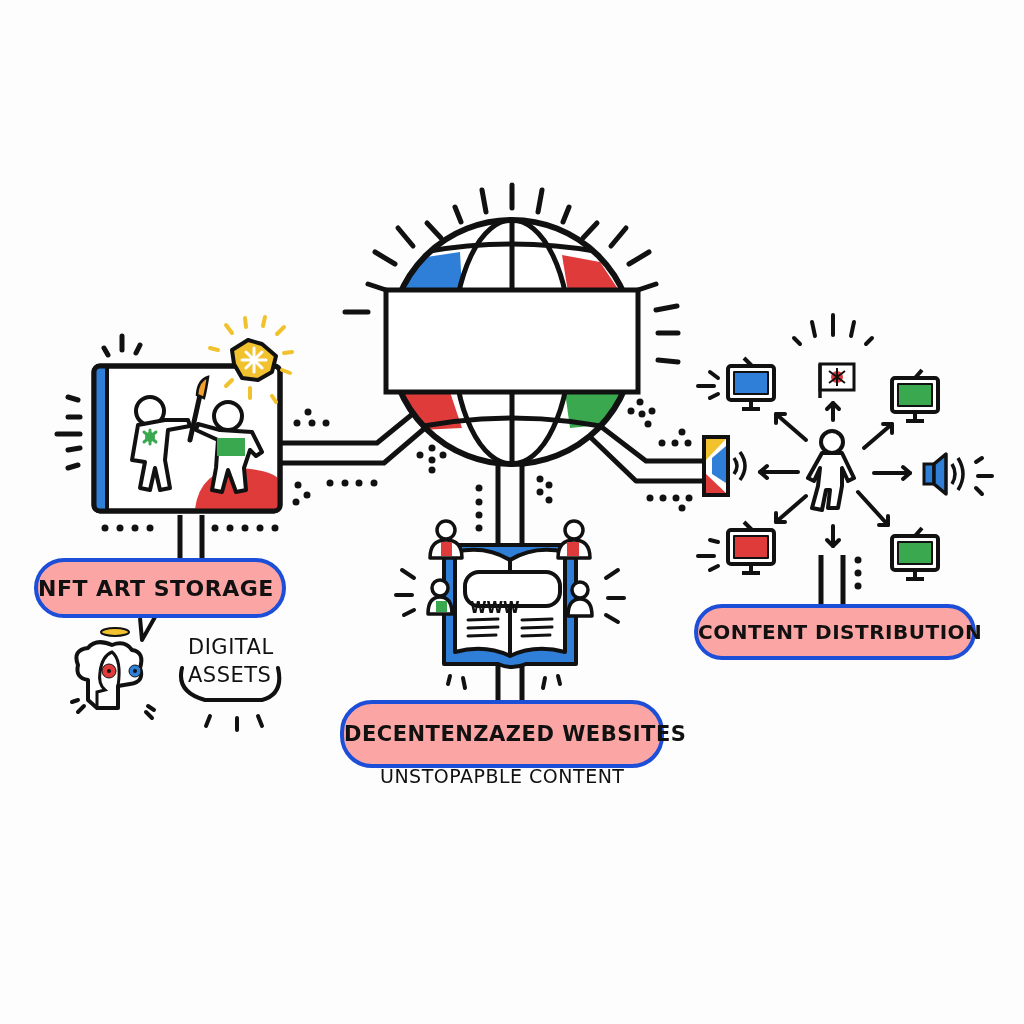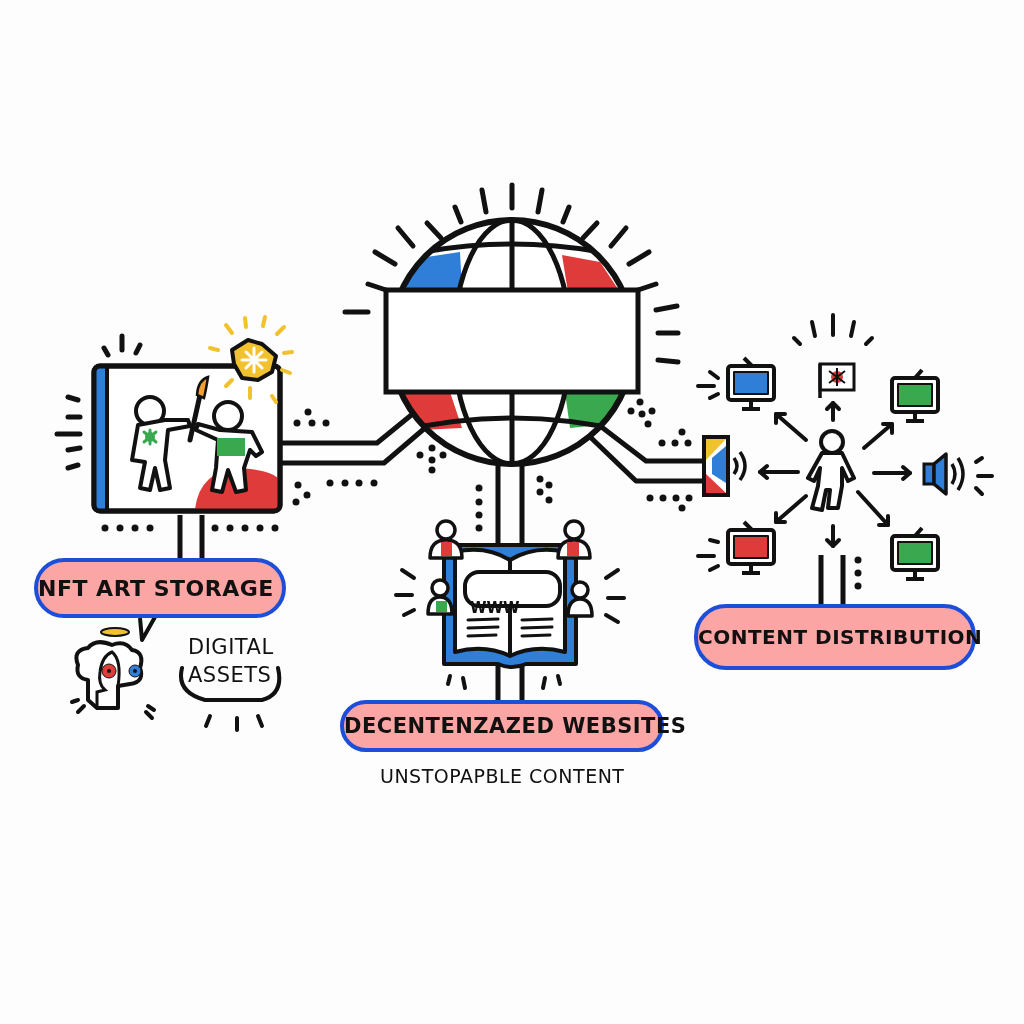--- a/index.html
+++ b/index.html
@@ -348,22 +348,22 @@
 <div class="www-text">WWW</div>
 
 <div class="pill" style="left:34px; top:558px; width:252px; height:60px;">
   <span>NFT ART STORAGE</span>
 </div>
 <div class="label" style="left:188px; top:633px; font-size:21px; line-height:28px; text-align:left;">
   <div>DIGITAL</div>
   <div>ASSETS</div>
 </div>
 
-<div class="pill" style="left:340px; top:700px; width:324px; height:52px;">
+<div class="pill" style="left:340px; top:700px; width:324px; height:68px;">
   <span style="font-size:21px;">DECENTENZAZED WEBSITES</span>
 </div>
 <div class="label" style="left:380px; top:765px; width:260px; text-align:left; font-size:19px;">UNSTOPAPBLE CONTENT</div>
 
-<div class="pill" style="left:694px; top:604px; width:282px; height:66px;">
+<div class="pill" style="left:694px; top:604px; width:282px; height:56px;">
   <span style="font-size:20px;">CONTENT DISTRIBUTION</span>
 </div>
 
 </div>
 
 </body></html>

